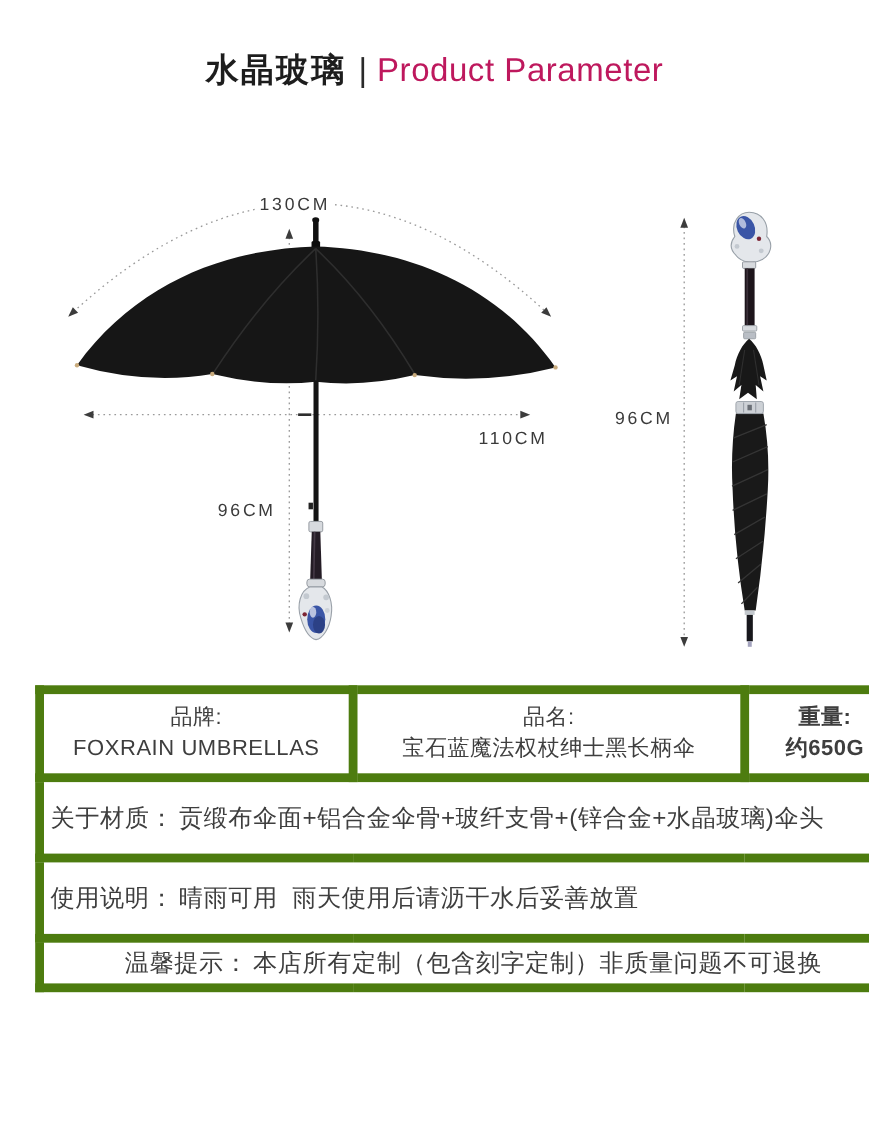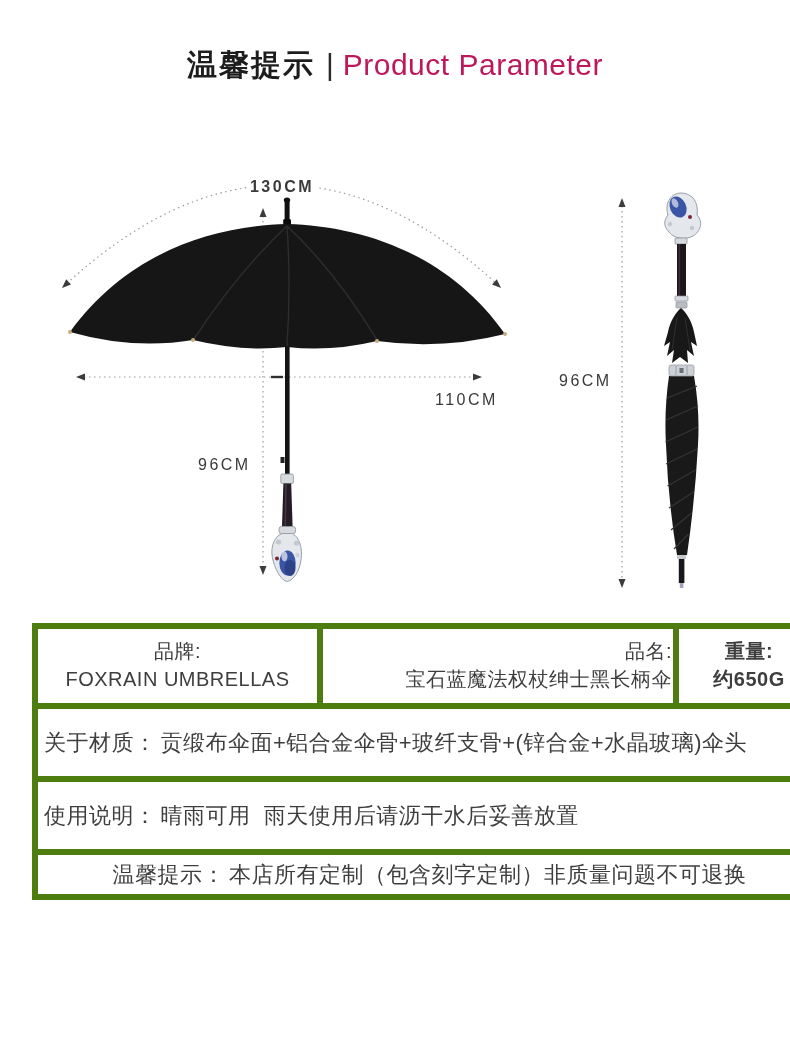--- a/index.html
+++ b/index.html
@@ -25,35 +25,35 @@
     position:absolute; font-size:16px; letter-spacing:2.5px;
     color:#3a3a3a; background:#ffffff; padding:0 3px; line-height:17px;
     white-space:nowrap;
   }
   
   .spec-table {
     position:absolute; top:623px; left:32px; width:726px;
     border-collapse:collapse; table-layout:fixed;
     font-size:21px; color:#3e3e3e; letter-spacing:0.5px;
   }
-  .spec-table td { border:6px solid #4d7c0f; vertical-align:middle; }
+  .spec-table td { border:8px solid #4d7c0f; vertical-align:middle; }
   .hdr-cell { text-align:center; height:80px; line-height:1.38; font-size:20px; padding:2px 1px; }
   .hdr-label { white-space:nowrap; }
   .hdr-value { white-space:nowrap; }
   .body-cell { padding:2px 4px 2px 6px; font-size:22px; }
   .row-label { white-space:nowrap; }
   .row-value { white-space:pre-wrap; margin-left:4px; }
 </style>
 </head>
 <body>
 
 <div class="page">
 
   <div class="title-row">
-    <span class="title-zh">温馨提示</span><span class="title-sep">|</span><span class="title-en">Product Parameter</span>
+    <span class="title-zh">水晶玻璃</span><span class="title-sep">|</span><span class="title-en">Product Parameter</span>
   </div>
 
   <div class="figure">
     <svg width="790" height="460" viewBox="0 0 790 460">
 
       <g>
 
         <path d="M 63 127 Q 282 -77 500 127" fill="none" stroke="#9a9a9a" stroke-width="1.2" stroke-dasharray="1.5 3.5"></path>
         <polygon points="62,128 66.2,119.3 71,124.4" fill="#3c3c3c"></polygon>
         <polygon points="501,128 496.8,119.3 492,124.4" fill="#3c3c3c"></polygon>
@@ -133,34 +133,34 @@
         <rect x="669" y="205" width="25" height="11" rx="2" fill="#cdd1d6" stroke="#979ea6" stroke-width="0.8"></rect>
         <line x1="676" y1="206" x2="676" y2="215" stroke="#9aa0a8" stroke-width="1"></line>
         <line x1="687" y1="206" x2="687" y2="215" stroke="#9aa0a8" stroke-width="1"></line>
         <rect x="679.5" y="208" width="4" height="5" fill="#6a6f76"></rect>
         <rect x="677" y="395" width="9" height="4" fill="#c3c8cd"></rect>
         <rect x="678.8" y="399" width="5.6" height="24" fill="#17171c"></rect>
         <rect x="679.8" y="423" width="3.6" height="5" fill="#a3a3bd"></rect>
       </g>
     </svg>
 
-    <div class="dim-label" style="left:282px; top:18px; transform:translateX(-50%);font-weight:bold;">130CM</div>
+    <div class="dim-label" style="left:268px; top:18px; transform:translateX(-50%);">130CM</div>
     <div class="dim-label" style="left:432px; top:231px;text-align:right;">110CM</div>
     <div class="dim-label" style="left:195px; top:296px;">96CM</div>
     <div class="dim-label" style="left:556px; top:212px;">96CM</div>
   </div>
 
   <table class="spec-table">
     <tbody>
         <tr>
       <td class="hdr-cell" style="width:285px;">
         <div class="hdr-label">品牌:</div>
         <div class="hdr-value">FOXRAIN UMBRELLAS</div>
       </td>
-      <td class="hdr-cell" style="width:356px;text-align:right;">
+      <td class="hdr-cell" style="width:356px;">
         <div class="hdr-label">品名:</div>
         <div class="hdr-value">宝石蓝魔法权杖绅士黑长柄伞</div>
       </td>
       <td class="hdr-cell" style="width:146px;font-weight:bold;">
         <div class="hdr-label">重量:</div>
         <div class="hdr-value">约650G</div>
       </td>
     </tr>
     <tr>
       <td class="body-cell" colspan="3" style="height:73px;">

